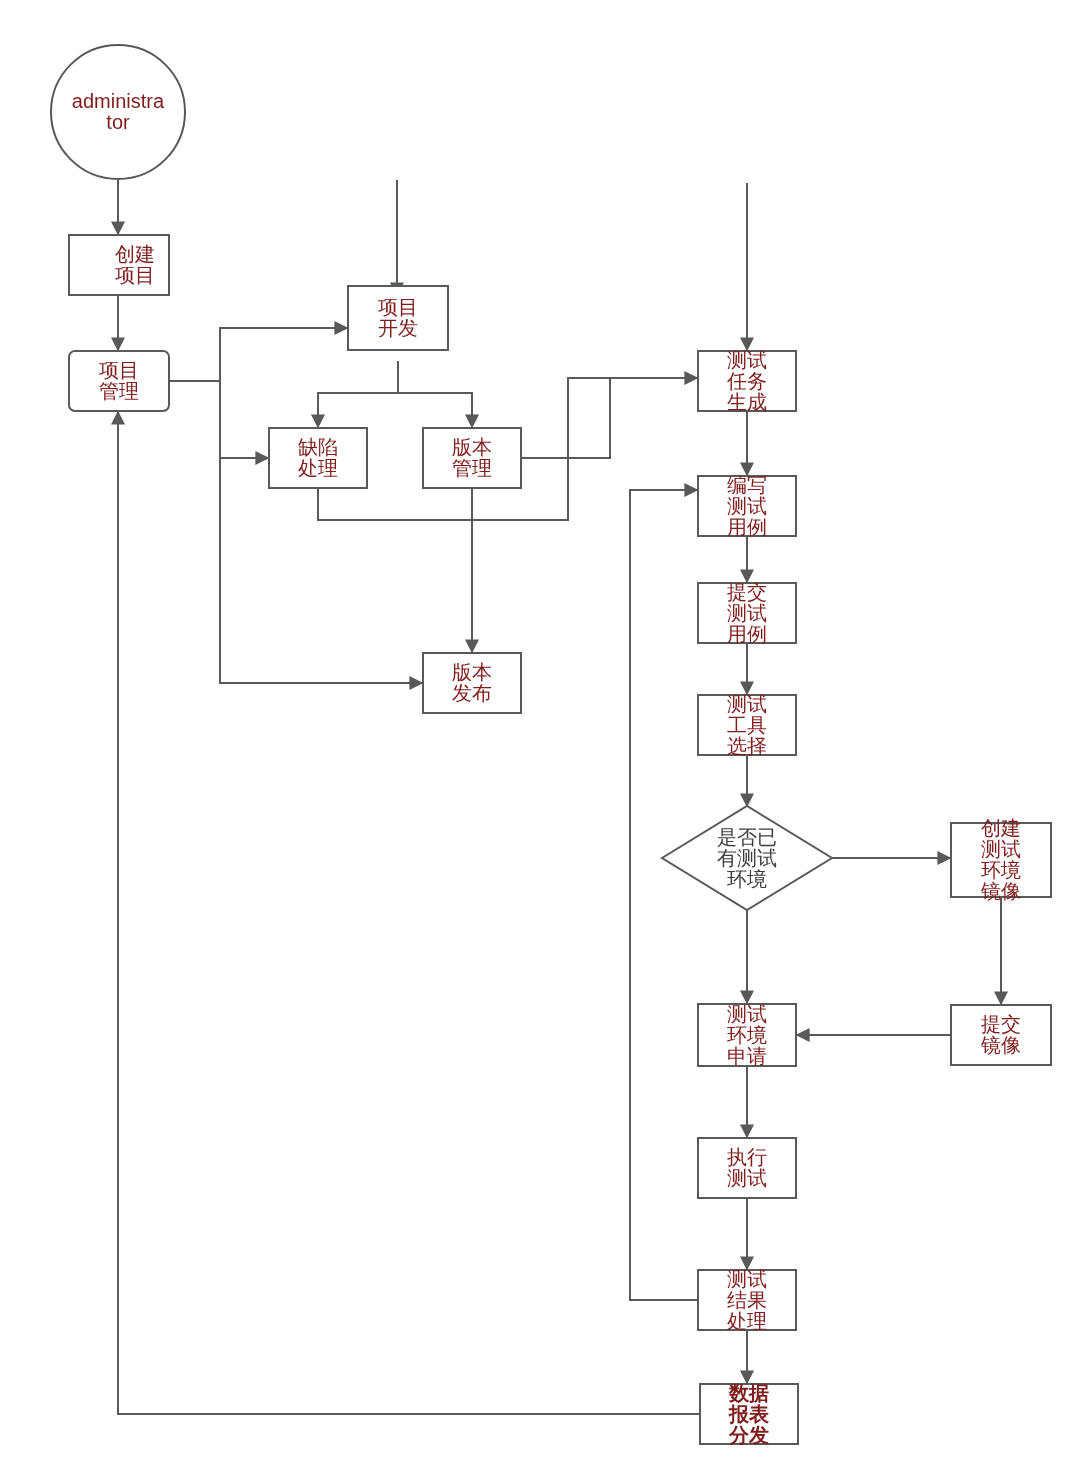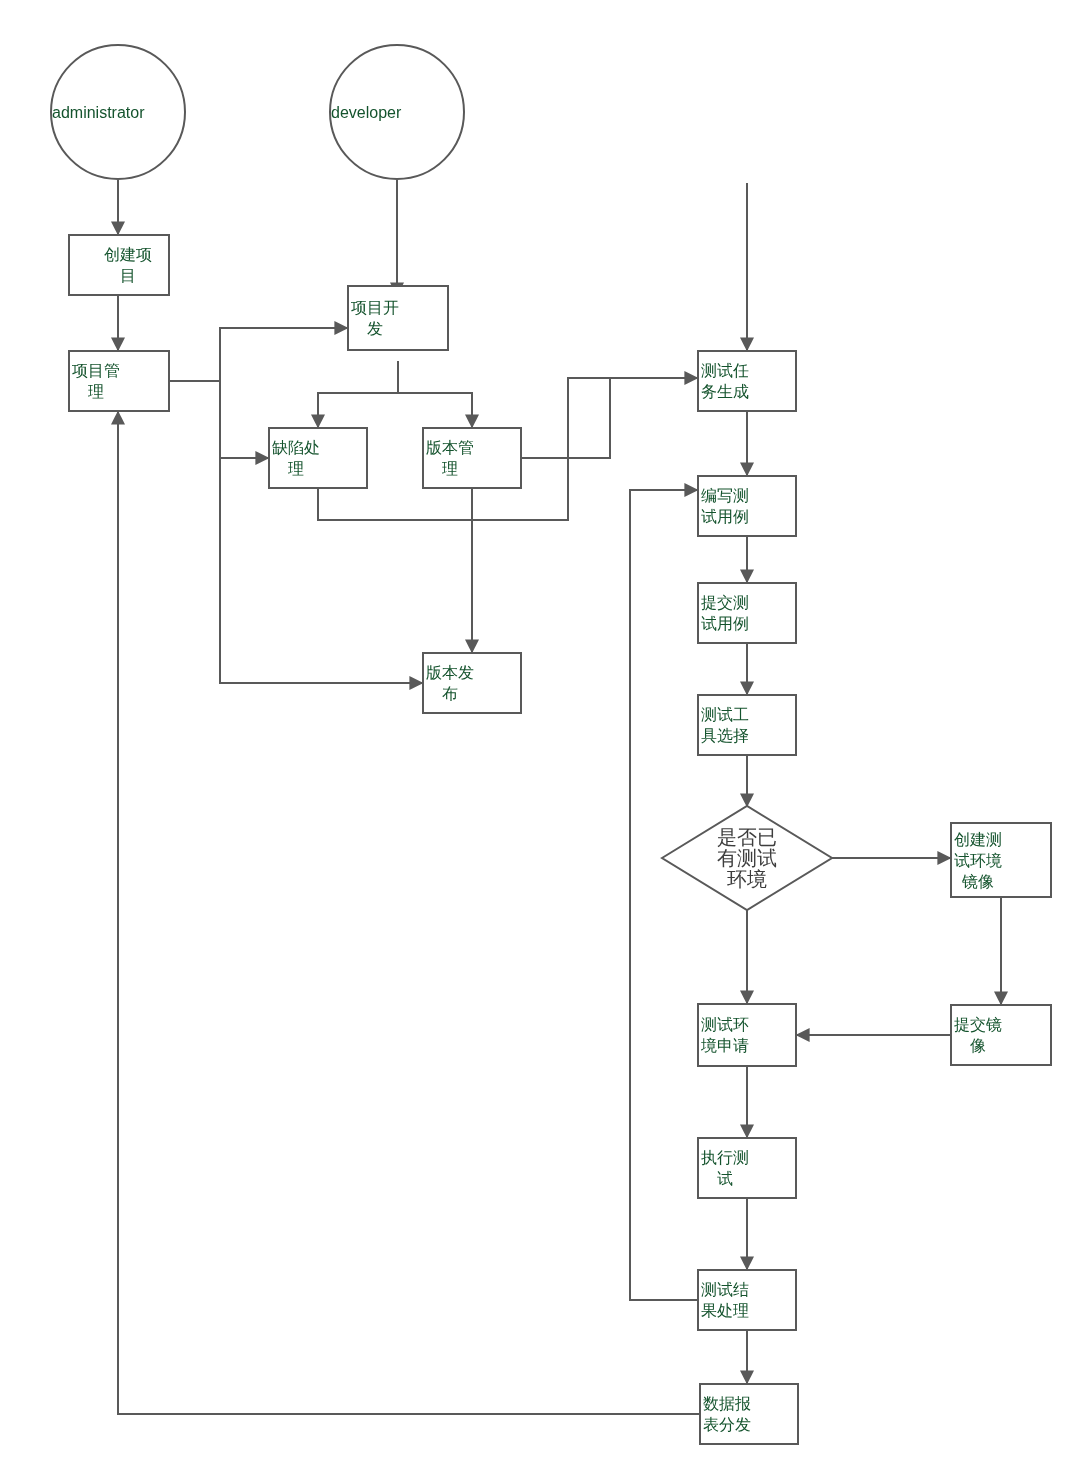--- a/index.html
+++ b/index.html
@@ -2,23 +2,23 @@
 <html><head>
 <meta charset="utf-8">
 <style>
   * { margin:0; padding:0; box-sizing:border-box; }
   html,body { background:#ffffff; }
   body { font-family:"Liberation Sans","DejaVu Sans",sans-serif; }
   .canvas { position:relative; width:1084px; height:1482px; background:#ffffff; overflow:hidden; }
   .edges { position:absolute; left:0; top:0; width:1084px; height:1482px; }
   .edges path, .edges polygon { vector-effect:non-scaling-stroke; }
   .node {
-    position:absolute; display:flex; align-items:center; 
-    background:#ffffff; border:2px solid #595959; color:#14532d;
-    font-size:16px; line-height:21px; text-align:center;
+    position:absolute; display:flex; align-items:center; justify-content:center;
+    background:#ffffff; border:2px solid #595959; color:#7f1d1d;
+    font-size:20px; line-height:21px; text-align:center;
   }
   .circle { border-radius:50%; }
   .lbl { display:inline-block; max-width:52px; }
   .actor-lbl { max-width:94px; word-break:break-all; }
   .diamond-label {
     position:absolute; display:flex; align-items:center; justify-content:center;
     text-align:center; color:#3d3d3d; font-size:20px; line-height:21px;
   }
   .diamond-label .lbl { max-width:70px; }
 </style>
@@ -59,28 +59,25 @@
     <path d="M747 1331 L747 1383" marker-end="url(#arrow)"></path>
     <path d="M697 1300 L630 1300 L630 490 L697 490" marker-end="url(#arrow)"></path>
     <path d="M699 1414 L118 1414 L118 412" marker-end="url(#arrow)"></path>
 
     <polygon points="662,858 747,806 832,858 747,910" fill="#ffffff"></polygon>
   </svg>
 
   <div class="node circle" style="left:50px; top:44px; width:136px; height:136px;">
     <span class="lbl actor-lbl">administrator</span>
   </div>
-  <div class="node circle" style="left:329px; top:44px; width:136px; height:136px;">
-    <span class="lbl actor-lbl">developer</span>
-  </div>
 
   <div class="node" style="left:68px; top:234px; width:102px; height:62px;padding-left:32px;">
     <span class="lbl">创建项目</span>
   </div>
-  <div class="node" style="left:68px; top:350px; width:102px; height:62px;">
+  <div class="node" style="left:68px; top:350px; width:102px; height:62px;border-radius:7px;">
     <span class="lbl">项目管理</span>
   </div>
   <div class="node" style="left:347px; top:285px; width:102px; height:66px;">
     <span class="lbl">项目开发</span>
   </div>
   <div class="node" style="left:268px; top:427px; width:100px; height:62px;">
     <span class="lbl">缺陷处理</span>
   </div>
   <div class="node" style="left:422px; top:427px; width:100px; height:62px;">
     <span class="lbl">版本管理</span>
@@ -113,17 +110,17 @@
   </div>
   <div class="node" style="left:697px; top:1003px; width:100px; height:64px;">
     <span class="lbl">测试环境申请</span>
   </div>
   <div class="node" style="left:697px; top:1137px; width:100px; height:62px;">
     <span class="lbl">执行测试</span>
   </div>
   <div class="node" style="left:697px; top:1269px; width:100px; height:62px;">
     <span class="lbl">测试结果处理</span>
   </div>
-  <div class="node" style="left:699px; top:1383px; width:100px; height:62px;">
+  <div class="node" style="left:699px; top:1383px; width:100px; height:62px;font-weight:bold;">
     <span class="lbl">数据报表分发</span>
   </div>
 
 </div>
 
 </body></html>

